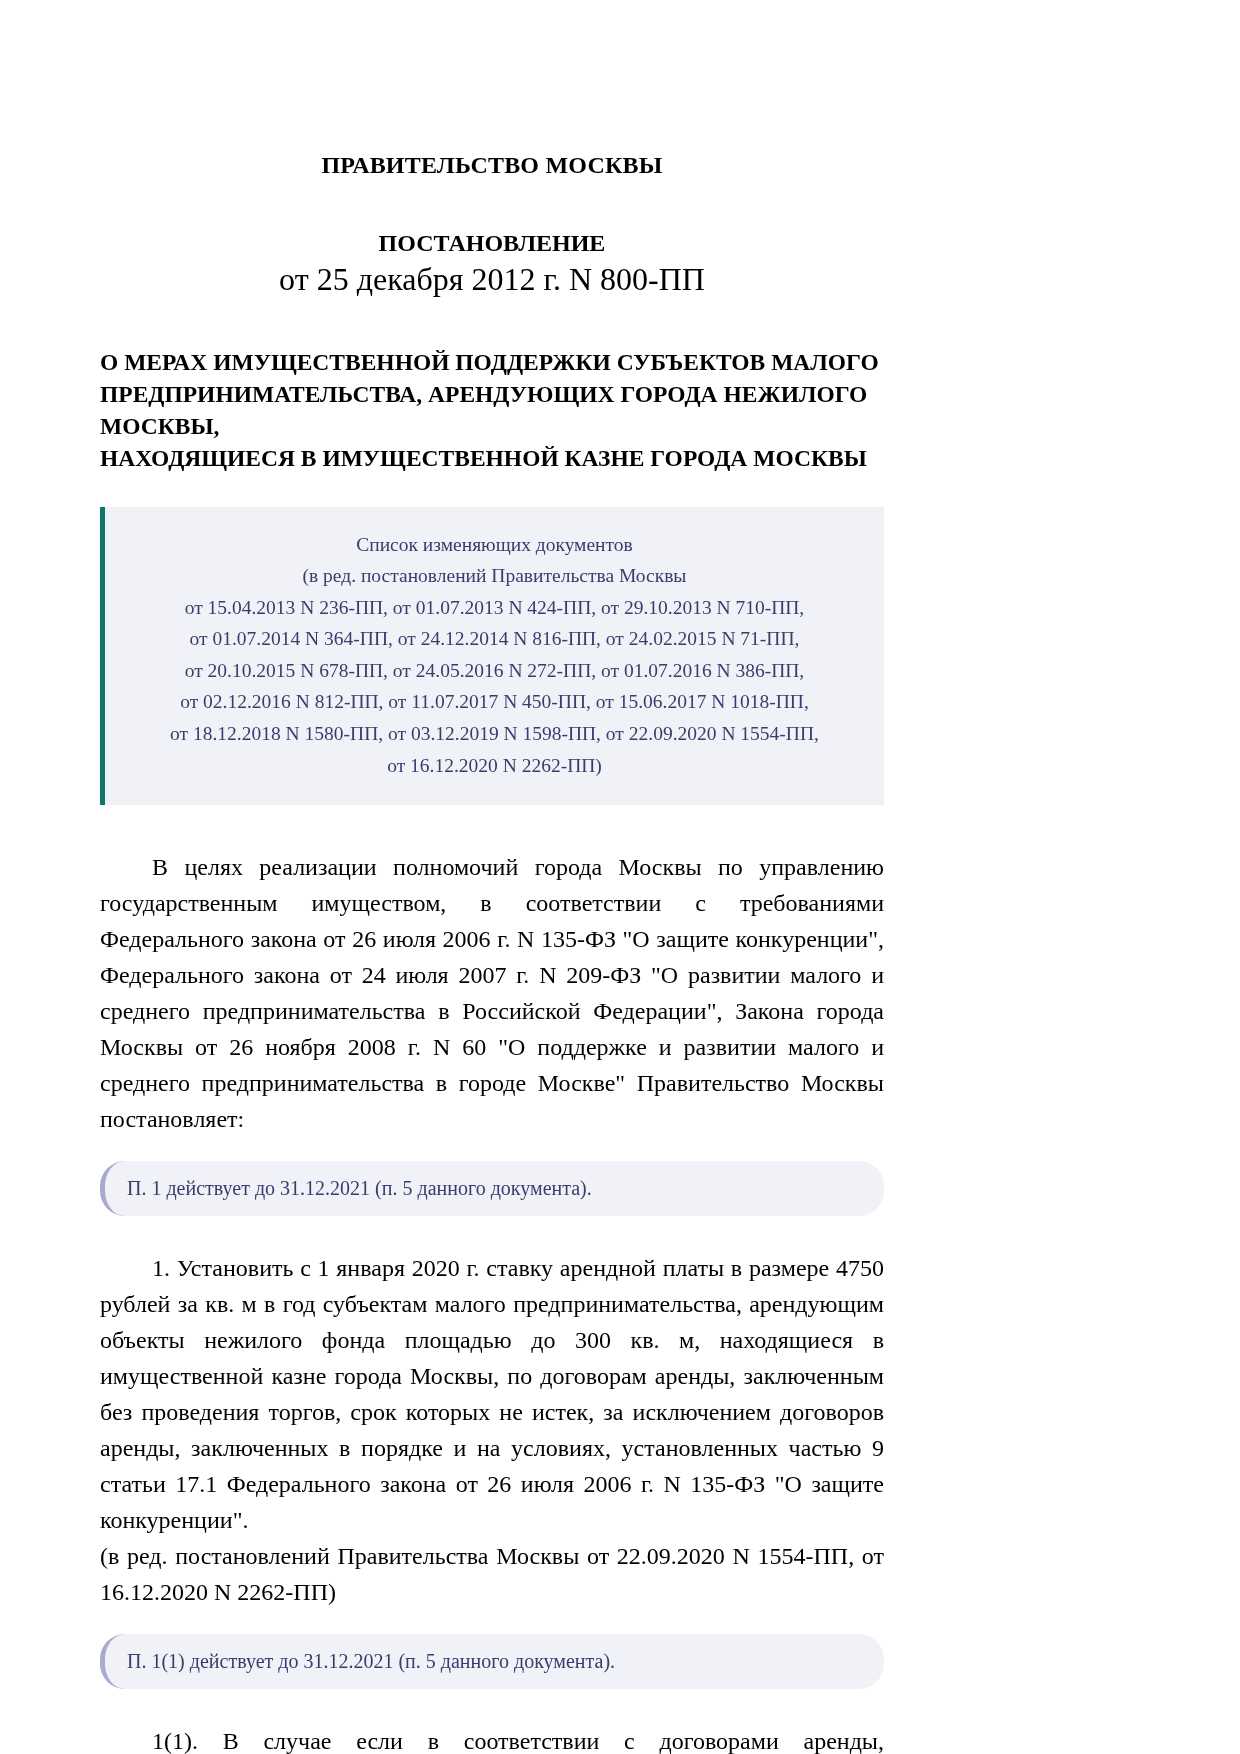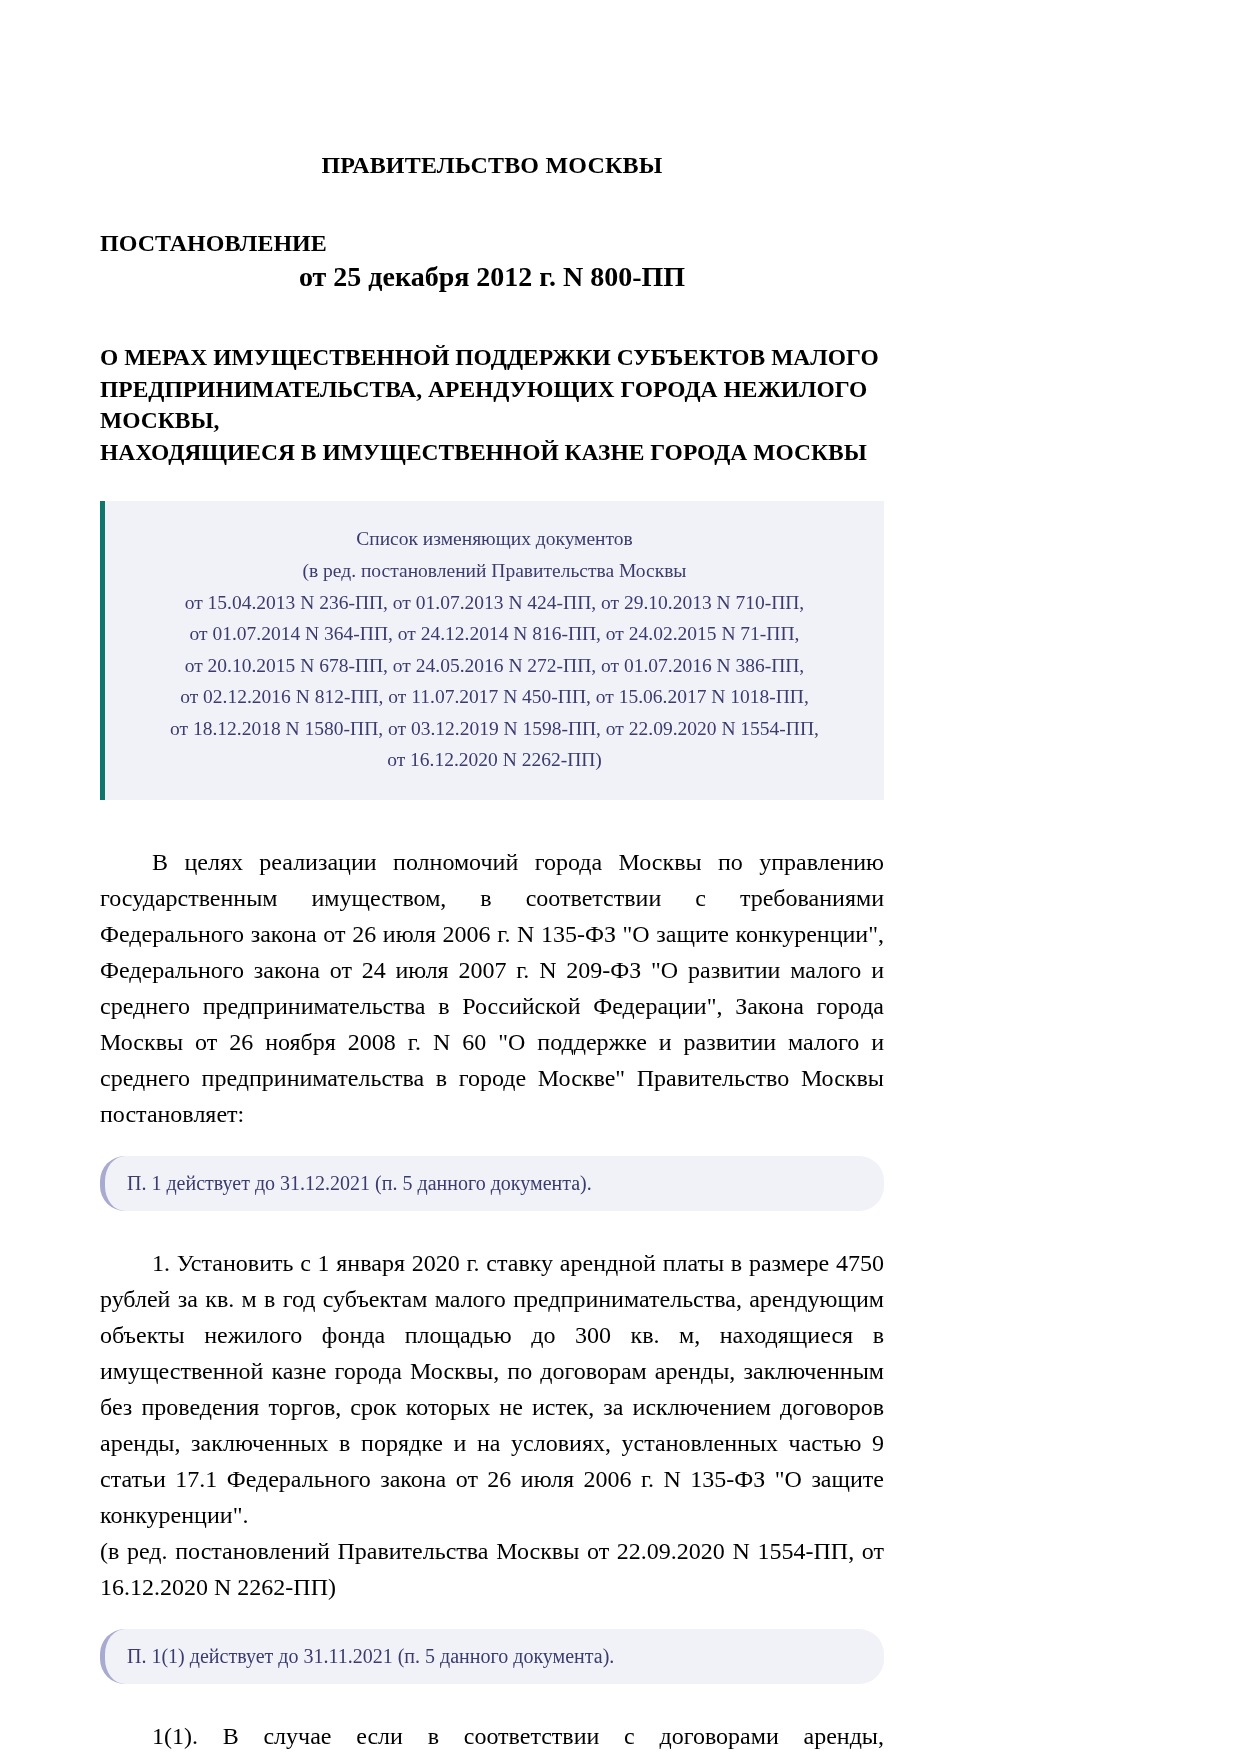--- a/index.html
+++ b/index.html
@@ -25,29 +25,30 @@
   
   .doc-org {
     text-align: center;
     font-weight: bold;
     font-size: 24px;
     letter-spacing: 0.2px;
     margin: 0 0 48px 0;
     line-height: 1.25;
   }
   .doc-kind {
+    text-align: center;
     font-weight: bold;
     font-size: 24px;
     margin: 0;
     line-height: 1.3;
   }
   .doc-number {
     text-align: center;
-    font-weight: bold;
-    font-size: 28px;
+    font-weight: normal;
+    font-size: 32px;
     margin: 0 0 46px 0;
     line-height: 1.3;
   }
   .doc-title {
     text-align: left;
     font-weight: bold;
     font-size: 23.5px;
     line-height: 1.36;
     margin: 0 0 32px 0;
   }
@@ -128,17 +129,17 @@
     <span>от 16.12.2020 N 2262-ПП)</span>
   </div>
 
   <p class="body">В целях реализации полномочий города Москвы по управлению государственным имуществом, в соответствии с требованиями Федерального закона от 26 июля 2006 г. N 135-ФЗ "О защите конкуренции", Федерального закона от 24 июля 2007 г. N 209-ФЗ "О развитии малого и среднего предпринимательства в Российской Федерации", Закона города Москвы от 26 ноября 2008 г. N 60 "О поддержке и развитии малого и среднего предпринимательства в городе Москве" Правительство Москвы постановляет:</p>
 
   <div class="note-box">П. 1 действует до 31.12.2021 (п. 5 данного документа).</div>
 
   <p class="body tight">1. Установить с 1 января 2020 г. ставку арендной платы в размере 4750 рублей за кв. м в год субъектам малого предпринимательства, арендующим объекты нежилого фонда площадью до 300 кв. м, находящиеся в имущественной казне города Москвы, по договорам аренды, заключенным без проведения торгов, срок которых не истек, за исключением договоров аренды, заключенных в порядке и на условиях, установленных частью 9 статьи 17.1 Федерального закона от 26 июля 2006 г. N 135-ФЗ "О защите конкуренции".</p>
   <p class="body noindent">(в ред. постановлений Правительства Москвы от 22.09.2020 N 1554-ПП, от 16.12.2020 N 2262-ПП)</p>
 
-  <div class="note-box">П. 1(1) действует до 31.11.2021 (п. 5 данного документа).</div>
+  <div class="note-box">П. 1(1) действует до 31.12.2021 (п. 5 данного документа).</div>
 
   <p class="body">1(1). В случае если в соответствии с договорами аренды, заключенными без проведения торгов, в том числе договорами аренды, заключенными в порядке и на условиях, установленных частью 9 статьи 17.1 Федерального закона от 26 июля 2006 г. N 135-ФЗ "О защите конкуренции", арендная плата установлена по ставке, определенной в установленном порядке на основании заключения независимого оценщика о рыночной величине годовой арендной платы, имущественная поддержка предоставляется с 1 января 2017 г. в виде установления ставки арендной платы в размере 3500 рублей за кв. м в год и в порядке, предусмотренном пунктом 2.1</p>
 
 </div>
 
 </body></html>

